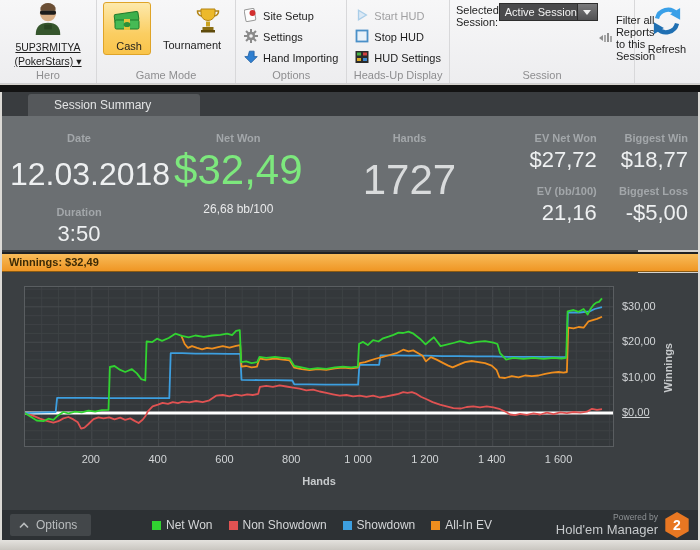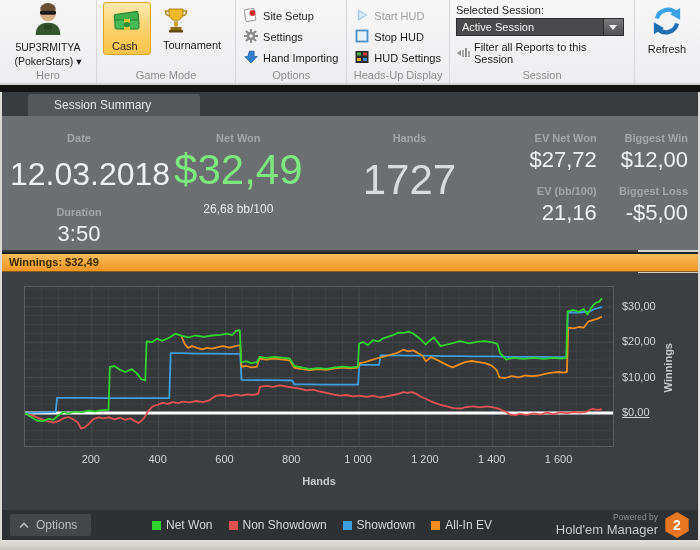--- a/index.html
+++ b/index.html
@@ -7,32 +7,32 @@
     font-family:"Liberation Sans", sans-serif; }
   .page { position:relative; width:700px; height:550px; background:#d6d3ce; }
 
   
   .ribbon { position:absolute; left:0; top:0; width:700px; height:84px;
     background:linear-gradient(#f7f7f8,#ededef); display:flex; border-bottom:1px solid #cfcfd1; }
   .rgroup { display:flex; flex-direction:column; border-right:1px solid #d8d8da; padding:2px 6px 0 6px; }
   .rgroup-body { flex:1; display:flex; }
   .rgroup-label { text-align:center; font-size:11px; color:#8e8e90; padding:1px 0 2px; }
   .hero-body { flex-direction:column; align-items:center; width:84px; }
-  .hero-name { font-size:10.5px; color:#1d1d1d; text-align:center; line-height:1.25; margin-top:1px; }
+  .hero-name { font-size:10.5px; color:#1d1d1d; text-align:center; line-height:1.25; margin-top:1px;text-decoration:underline; }
   .gm-body { gap:4px; align-items:flex-start; }
-  .ribbon-bigbtn { display:flex; flex-direction:column; align-items:flex-start; padding:4px 8px 2px;
+  .ribbon-bigbtn { display:flex; flex-direction:column; align-items:flex-end; padding:4px 8px 2px;
     border-radius:3px; font-size:11px; color:#1d1d1d; }
   .ribbon-bigbtn .blabel { margin-top:3px; }
   .ribbon-bigbtn.active { background:linear-gradient(#fde9ac,#fbce62 60%,#f9c44a);
     border:1px solid #dfa428; }
   .menu-col { display:flex; flex-direction:column; justify-content:flex-start; padding-top:3px; }
   .menu-row { display:flex; align-items:center; gap:5px; font-size:11px; color:#1d1d1d;
     padding:2.5px 2px; white-space:nowrap; }
   .menu-row.disabled { color:#a0a0a2; }
-  .sess-body { flex-direction:column; padding-top:1px; width:172px; }
+  .sess-body { flex-direction:row; padding-top:1px; width:172px; }
   .sess-label { font-size:11px; color:#1d1d1d; margin:1px 0 2px; }
   .dropdown { display:flex; height:18px; border:1px solid #2e2e2e; background:#4a4a4c; width:168px; }
   .dropdown-value { flex:1; color:#f2f2f2; font-size:11px; line-height:16px; padding-left:5px;
     overflow:hidden; white-space:nowrap; }
   .dropdown-btn { width:20px; background:linear-gradient(#7a7a7c,#515153); border-left:1px solid #2e2e2e;
     display:flex; align-items:center; justify-content:center; }
   .dd-arrow { width:0; height:0; border-left:4px solid transparent; border-right:4px solid transparent;
     border-top:5px solid #f0f0f0; }
   .filter-row { display:flex; align-items:center; gap:4px; font-size:11px; color:#1d1d1d; margin-top:5px; }
   .refresh-grp { border-right:none; }
@@ -299,21 +299,21 @@
       </div>
       <div class="spacer"></div>
       <div class="scol col-right">
         <div class="slabel">EV Net Won</div>
         <div class="sval sval1">$27,72</div>
         <div class="slabel slabel2">EV (bb/100)</div>
         <div class="sval sval2">21,16</div>
       </div>
       <div class="scol col-right col-last">
         <div class="slabel">Biggest Win</div>
-        <div class="sval sval1">$12,00</div>
+        <div class="sval sval1">$18,77</div>
         <div class="slabel slabel2">Biggest Loss</div>
         <div class="sval sval2">-$5,00</div>
       </div>
     </div>
 
     <div class="winbar">
       <span>Winnings: $32,49</span>
     </div>
 
     <div class="chartpanel">

